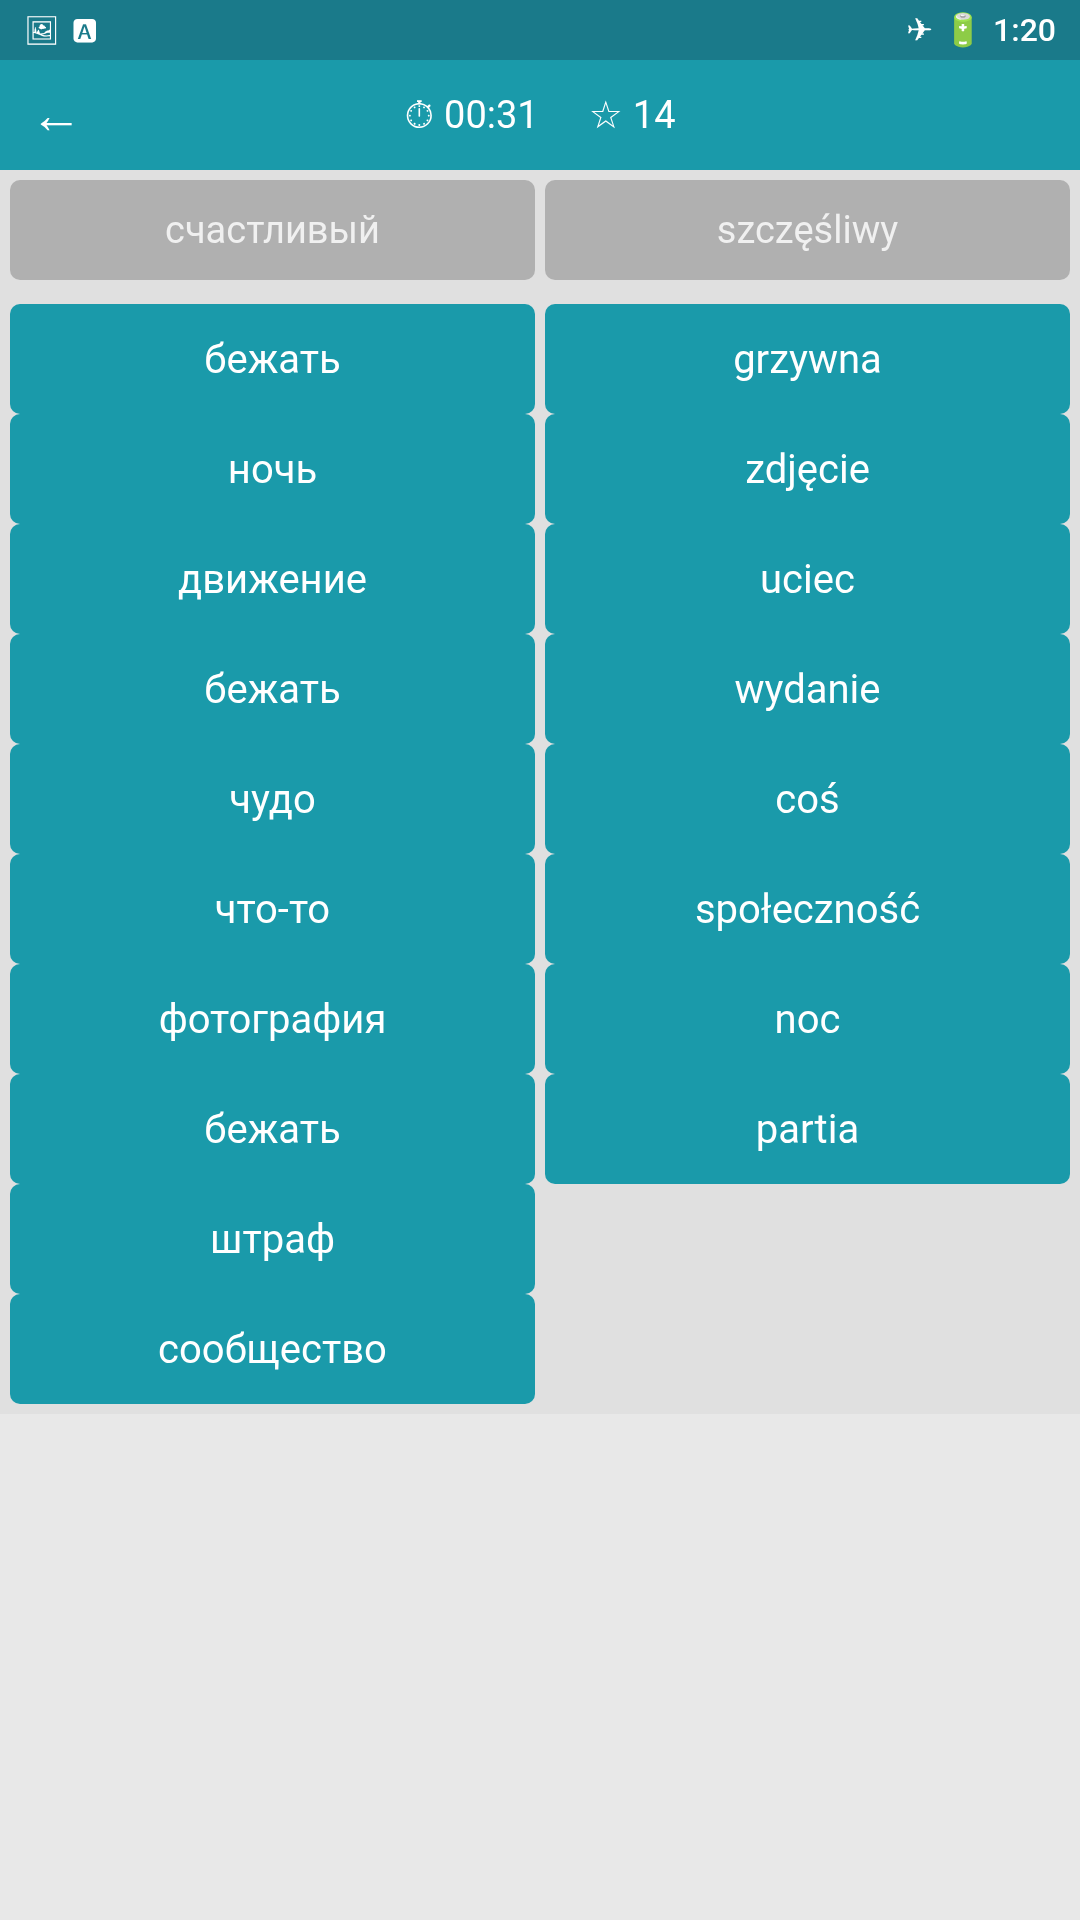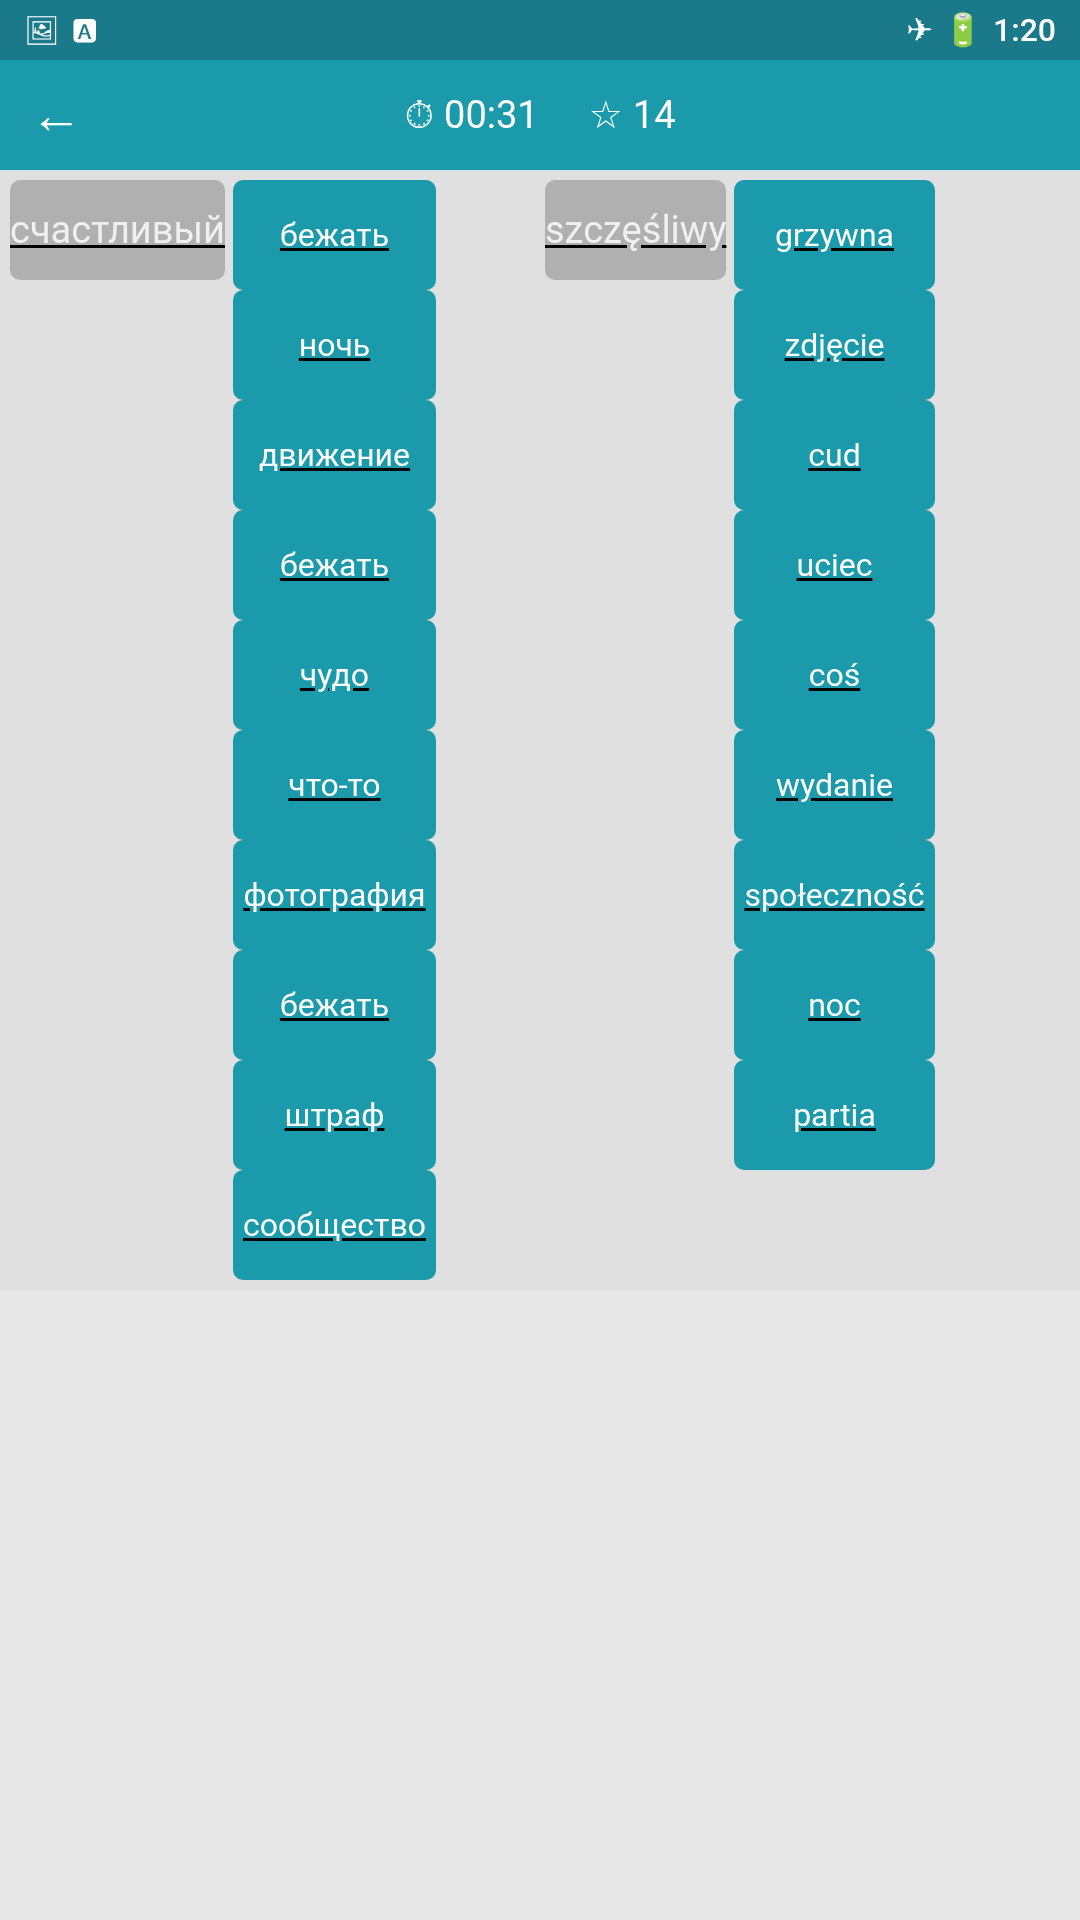--- a/index.html
+++ b/index.html
@@ -94,23 +94,22 @@
       width: 100%;
       background: #e0e0e0;
       padding: 10px 10px;
       display: flex;
       gap: 10px;
     }
 
     .column {
       flex: 1;
       display: flex;
-      flex-direction: row;
-      gap: 8px;
-      text-decoration: underline;
+      flex-direction: column;
+      gap: 24px;
     }
 
     .header-card {
       background: #b0b0b0;
       border-radius: 10px;
       height: 100px;
       display: flex;
       align-items: center;
       justify-content: center;
     }
@@ -126,21 +125,21 @@
       border-radius: 10px;
       height: 110px;
       display: flex;
       align-items: center;
       justify-content: center;
       cursor: pointer;
     }
 
     .word-card-text {
       color: white;
-      font-size: 32px;
+      font-size: 40px;
       font-weight: 400;
       text-align: right;
       padding: 0 10px;
     }
   </style>
 </head>
 <body>
 
 <div class="status-bar">
   <div class="status-bar-left">
@@ -215,32 +214,29 @@
     </div>
 
     <div id="right-cards">
         <div class="word-card">
           <span class="word-card-text">grzywna</span>
         </div>
         <div class="word-card">
           <span class="word-card-text">zdjęcie</span>
         </div>
         <div class="word-card">
-          <span class="word-card-text">cud</span>
-        </div>
-        <div class="word-card">
           <span class="word-card-text">uciec</span>
         </div>
         <div class="word-card">
+          <span class="word-card-text">wydanie</span>
+        </div>
+        <div class="word-card">
           <span class="word-card-text">coś</span>
         </div>
         <div class="word-card">
-          <span class="word-card-text">wydanie</span>
-        </div>
-        <div class="word-card">
           <span class="word-card-text">społeczność</span>
         </div>
         <div class="word-card">
           <span class="word-card-text">noc</span>
         </div>
         <div class="word-card">
           <span class="word-card-text">partia</span>
         </div>
       </div>
   </div>

